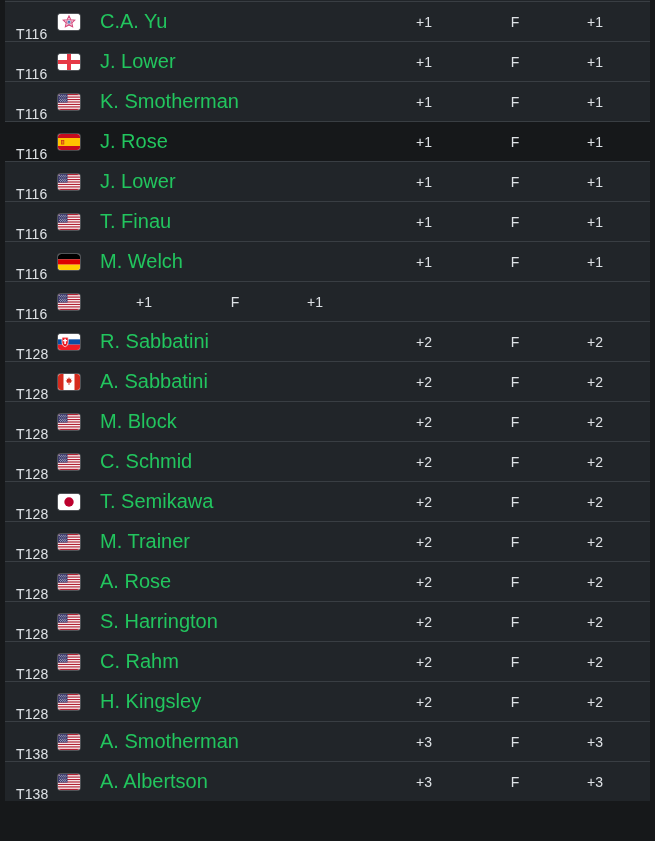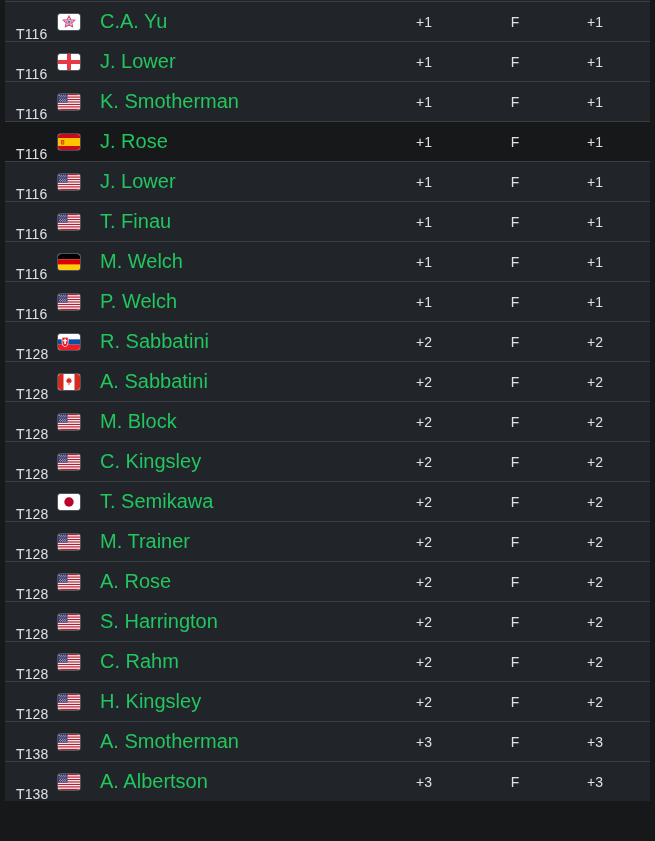--- a/index.html
+++ b/index.html
@@ -369,21 +369,20 @@
                 <circle cx="5.2" cy="6.5" r=".45"></circle>
                 <circle cx="7.1" cy="6.5" r=".45"></circle>
                 <circle cx="2.35" cy="7.7" r=".45"></circle>
                 <circle cx="4.25" cy="7.7" r=".45"></circle>
                 <circle cx="6.15" cy="7.7" r=".45"></circle>
                 <circle cx="8.05" cy="7.7" r=".45"></circle>
               </g>
             </svg>
           </span>
         </div>
-        <div class="cell-name">P. Welch</div>
         <div class="cell-score">+1</div>
         <div class="cell-thru">F</div>
         <div class="cell-total">+1</div>
       </div>
       <div class="row">
         <div class="cell-rank">T128</div>
         <div class="cell-flag">
           <span class="flag">
             <svg viewBox="0 0 22 16" preserveAspectRatio="none">
               <rect width="22" height="5.33" y="0" fill="#fff"></rect>
@@ -504,21 +503,21 @@
                 <circle cx="5.2" cy="6.5" r=".45"></circle>
                 <circle cx="7.1" cy="6.5" r=".45"></circle>
                 <circle cx="2.35" cy="7.7" r=".45"></circle>
                 <circle cx="4.25" cy="7.7" r=".45"></circle>
                 <circle cx="6.15" cy="7.7" r=".45"></circle>
                 <circle cx="8.05" cy="7.7" r=".45"></circle>
               </g>
             </svg>
           </span>
         </div>
-        <div class="cell-name">C. Kingsley</div>
+        <div class="cell-name">C. Schmid</div>
         <div class="cell-score">+2</div>
         <div class="cell-thru">F</div>
         <div class="cell-total">+2</div>
       </div>
       <div class="row">
         <div class="cell-rank">T128</div>
         <div class="cell-flag">
           <span class="flag">
             <svg viewBox="0 0 22 16" preserveAspectRatio="none">
               <rect width="22" height="16" fill="#fff"></rect>

